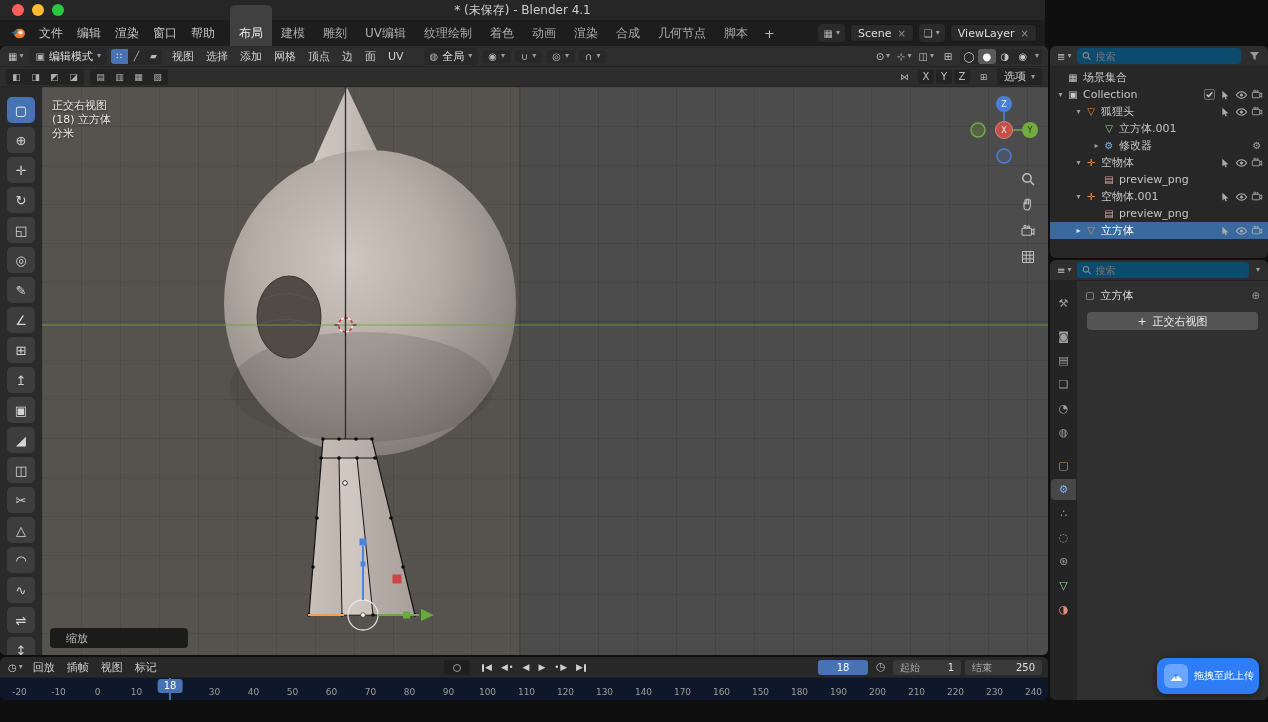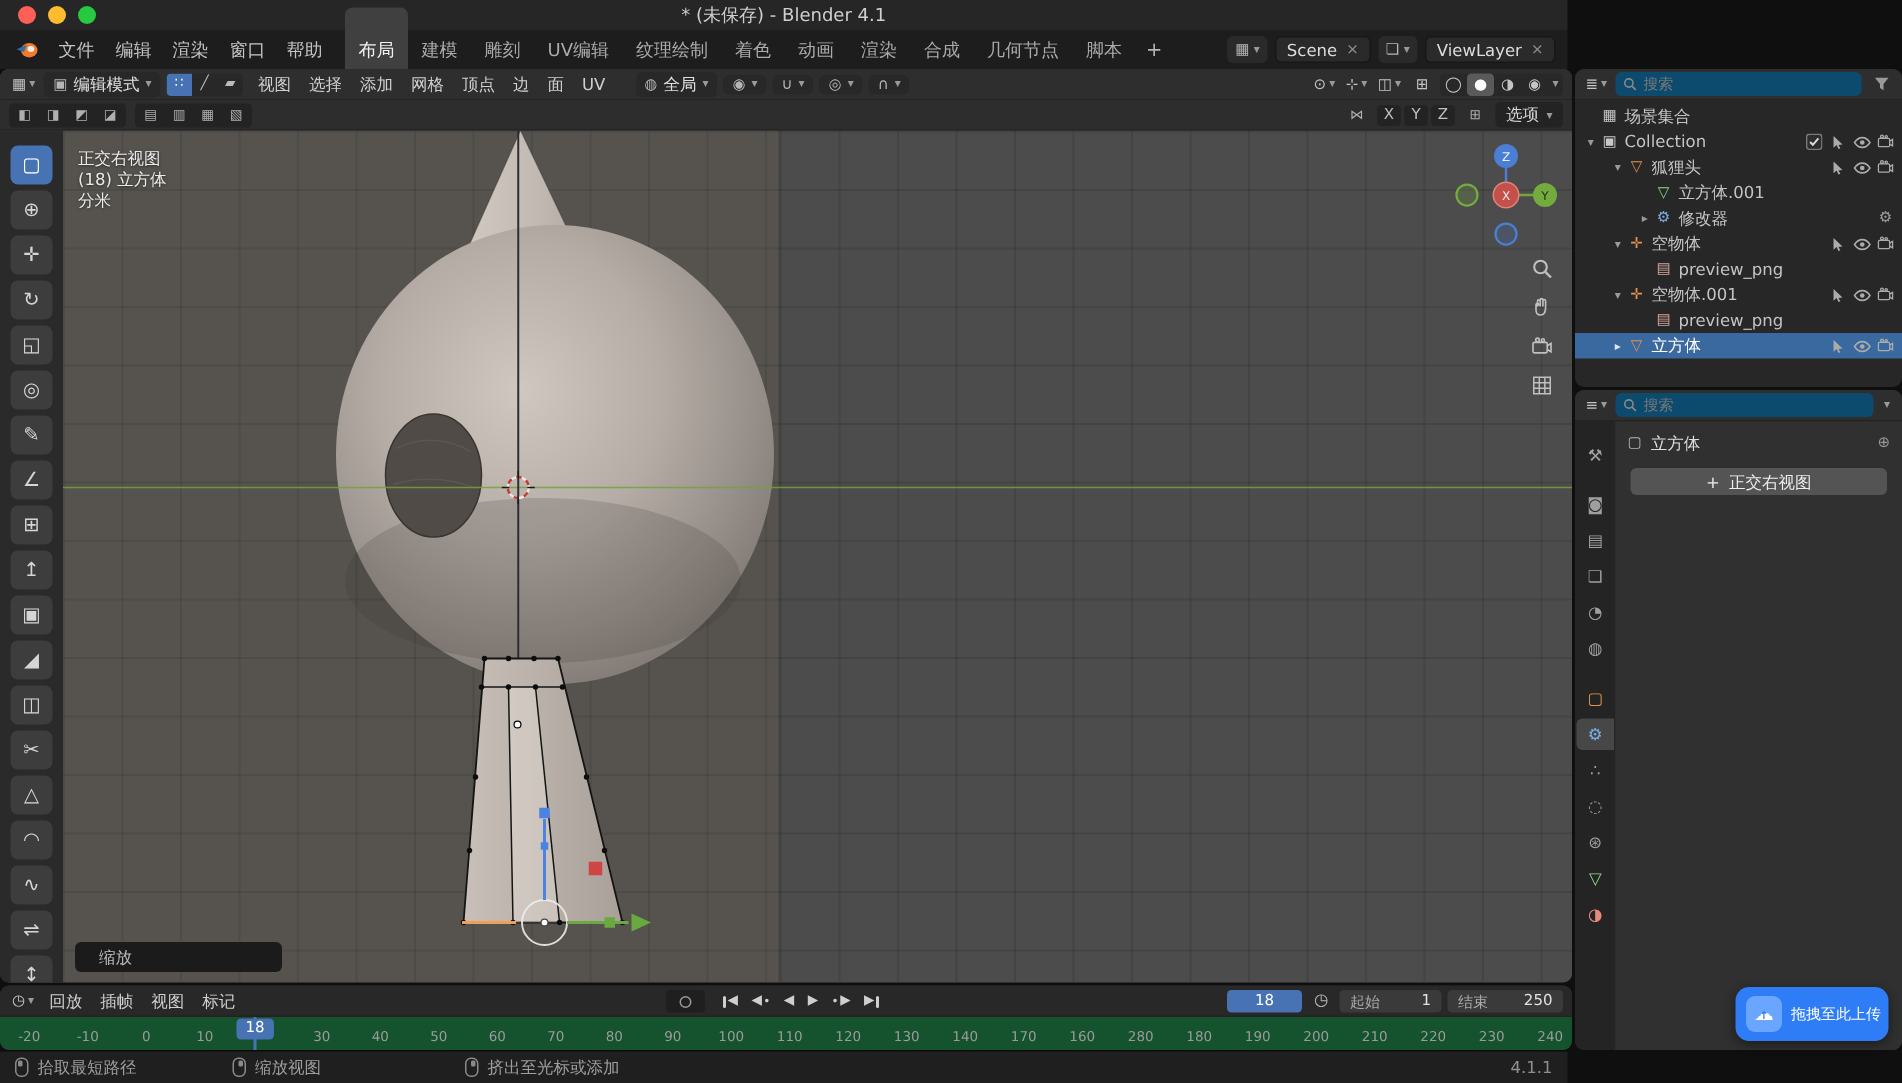--- a/index.html
+++ b/index.html
@@ -103,21 +103,21 @@
 .pb-btn{height:15px;display:flex;align-items:center;justify-content:center;gap:1px;color:#cfcfcf;padding:0 3px}
 .pb-btn .tri{font-size:9px;line-height:1}
 .pb-btn .bar{width:2px;height:8px;background:currentColor;border-radius:1px;display:inline-block}
 .pb-btn .dot{font-size:8px;line-height:1}
 .frame-field{position:absolute;left:818px;top:3px;width:50px;height:15px;background:#4772b3;border-radius:3px;color:#fff;font-size:10px;display:flex;align-items:center;justify-content:center}
 .tl-clock{position:absolute;left:876px;top:3px;color:#b5b5b5;font-size:11px}
 .range-field{position:absolute;top:3px;height:15px;background:#3a3a3a;border-radius:3px;font-size:10px;color:#e0e0e0;display:flex;align-items:center;justify-content:space-between;padding:0 7px}
 .range-field .lab{color:#aaa}
 .rf-start{left:893px;width:68px}
 .rf-end{left:965px;width:77px}
-.ruler{position:absolute;left:0;top:21px;right:0;bottom:0;background:#14532d}
+.ruler{position:absolute;left:0;top:21px;right:0;bottom:0;background:#0f172a}
 .slots{display:flex;height:100%}
 .slot{width:39px;flex:none;display:flex;align-items:flex-end;justify-content:center;font-size:9px;color:#9b9b9b;padding-bottom:3px}
 .cf-line{position:absolute;left:169px;top:0;bottom:0;width:2px;background:#4772b3}
 .cf-badge{position:absolute;left:170px;top:1px;transform:translateX(-50%);background:#4772b3;color:#fff;font-size:10px;border-radius:3px;padding:0 6px;line-height:14px}
 
 .statusbar{position:absolute;left:0;top:700px;width:100%;height:22px;background:#1f1f1f;display:flex;align-items:center;padding:0 10px;font-size:11px;color:#9e9e9e;border-top:1px solid #0c0c0c}
 .hint{display:flex;align-items:center;gap:6px;white-space:nowrap}
 .h2{margin-left:64px}.h3{margin-left:96px}
 .mouse{width:9px;height:13px;border:1px solid #8a8a8a;border-radius:4px;position:relative;flex:none}
 .mbtn{position:absolute;top:1px;width:3px;height:4px;background:#8a8a8a;border-radius:1px}
@@ -839,55 +839,34 @@
           <div class="slot">70</div>
           <div class="slot">80</div>
           <div class="slot">90</div>
           <div class="slot">100</div>
           <div class="slot">110</div>
           <div class="slot">120</div>
           <div class="slot">130</div>
           <div class="slot">140</div>
           <div class="slot">170</div>
           <div class="slot">160</div>
-          <div class="slot">280</div>
+          <div class="slot">150</div>
           <div class="slot">180</div>
           <div class="slot">190</div>
           <div class="slot">200</div>
           <div class="slot">210</div>
           <div class="slot">220</div>
           <div class="slot">230</div>
           <div class="slot">240</div>
         </div>
       <div class="cf-line"></div>
       <div class="cf-badge">18</div>
     </div>
   </div>
 
-  <div class="statusbar">
-    <span class="hint">
-      <span class="mouse">
-          <i class="mbtn l"></i>
-        </span>
-      <span>拾取最短路径</span>
-    </span>
-    <span class="hint h2">
-      <span class="mouse">
-          <i class="mbtn m"></i>
-        </span>
-      <span>缩放视图</span>
-    </span>
-    <span class="hint h3">
-      <span class="mouse">
-          <i class="mbtn r"></i>
-        </span>
-      <span>挤出至光标或添加</span>
-    </span>
-    <span class="version">4.1.1</span>
-  </div>
 
   <div class="upload">
     <span class="up-ico">
         <span>☁</span>
         <span class="uar">↑</span>
       </span>
     <span class="up-label">拖拽至此上传</span>
   </div>
 
 </div>

